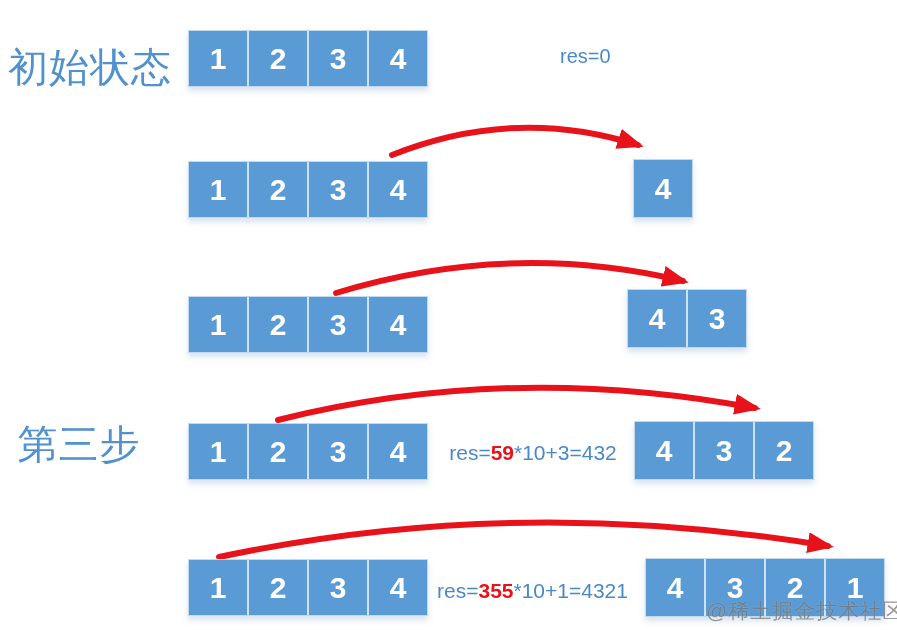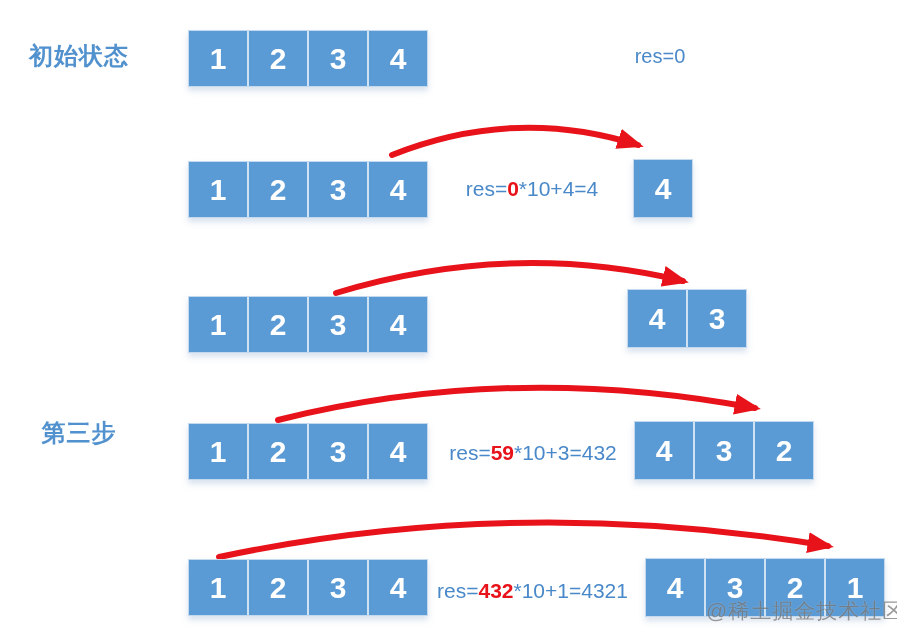--- a/index.html
+++ b/index.html
@@ -3,21 +3,21 @@
 <meta charset="utf-8">
 <style>
   html,body{margin:0;padding:0;background:#ffffff;}
   .canvas{
     position:relative;width:897px;height:640px;background:#ffffff;overflow:hidden;
     font-family:"Liberation Sans","DejaVu Sans",sans-serif;
   }
   .arrows{position:absolute;left:0;top:0;width:897px;height:640px;pointer-events:none;}
   .step-label{
     position:absolute;left:8px;width:142px;text-align:center;
-    font-size:24px;font-weight:bold;color:#5191ce;letter-spacing:1px;white-space:nowrap;
+    font-size:40px;font-weight:normal;color:#5191ce;letter-spacing:1px;white-space:nowrap;
   }
   .box-group{
     position:absolute;display:flex;
     border:1px solid #c4d8ee;
     box-shadow:0 4px 6px rgba(130,160,200,0.30);
     background:#5b9bd5;
   }
   .cell{
     width:58px;display:flex;align-items:center;justify-content:center;
     background:#5b9bd5;color:#ffffff;font-size:30px;font-weight:600;
@@ -25,21 +25,21 @@
   }
   .cell:last-child{border-right:none;}
   .arr .cell{height:55px;}
   .res .cell{height:57px;}
   .formula{
     position:absolute;text-align:center;white-space:nowrap;
     font-size:21px;color:#4a89c9;font-weight:500;
   }
   .formula .red{color:#e8131a;font-weight:600;}
   .res0{
-    position:absolute;left:560px;top:45px;width:200px;text-align:center;
+    position:absolute;left:560px;top:45px;width:200px;
     font-size:20px;color:#4a89c9;font-weight:500;
   }
   .watermark{
     position:absolute;left:706px;top:597px;
     font-size:21px;color:rgba(70,70,70,0.55);letter-spacing:1px;white-space:nowrap;
     text-shadow:0 0 1px rgba(255,255,255,0.5);
   }
 </style>
 </head>
 <body>
@@ -66,21 +66,20 @@
     <div class="cell">4</div>
   </div>
   <div class="res0">res=0</div>
 
   <div class="box-group arr" style="left:188px;top:161px">
     <div class="cell">1</div>
     <div class="cell">2</div>
     <div class="cell">3</div>
     <div class="cell">4</div>
   </div>
-  <div class="formula" style="left:432px;top:177px;width:200px"><span>res=</span><span class="red">0</span><span>*10+4=4</span></div>
   <div class="box-group res" style="left:633px;top:159px">
     <div class="cell">4</div>
   </div>
 
   <div class="box-group arr" style="left:188px;top:296px">
     <div class="cell">1</div>
     <div class="cell">2</div>
     <div class="cell">3</div>
     <div class="cell">4</div>
   </div>
@@ -102,21 +101,21 @@
     <div class="cell">3</div>
     <div class="cell">2</div>
   </div>
 
   <div class="box-group arr" style="left:188px;top:559px">
     <div class="cell">1</div>
     <div class="cell">2</div>
     <div class="cell">3</div>
     <div class="cell">4</div>
   </div>
-  <div class="formula" style="left:425px;top:579px;width:215px"><span>res=</span><span class="red">432</span><span>*10+1=4321</span></div>
+  <div class="formula" style="left:425px;top:579px;width:215px"><span>res=</span><span class="red">355</span><span>*10+1=4321</span></div>
   <div class="box-group res" style="left:645px;top:558px">
     <div class="cell">4</div>
     <div class="cell">3</div>
     <div class="cell">2</div>
     <div class="cell">1</div>
   </div>
 
   <div class="watermark">@稀土掘金技术社区</div>
 
 </div>

